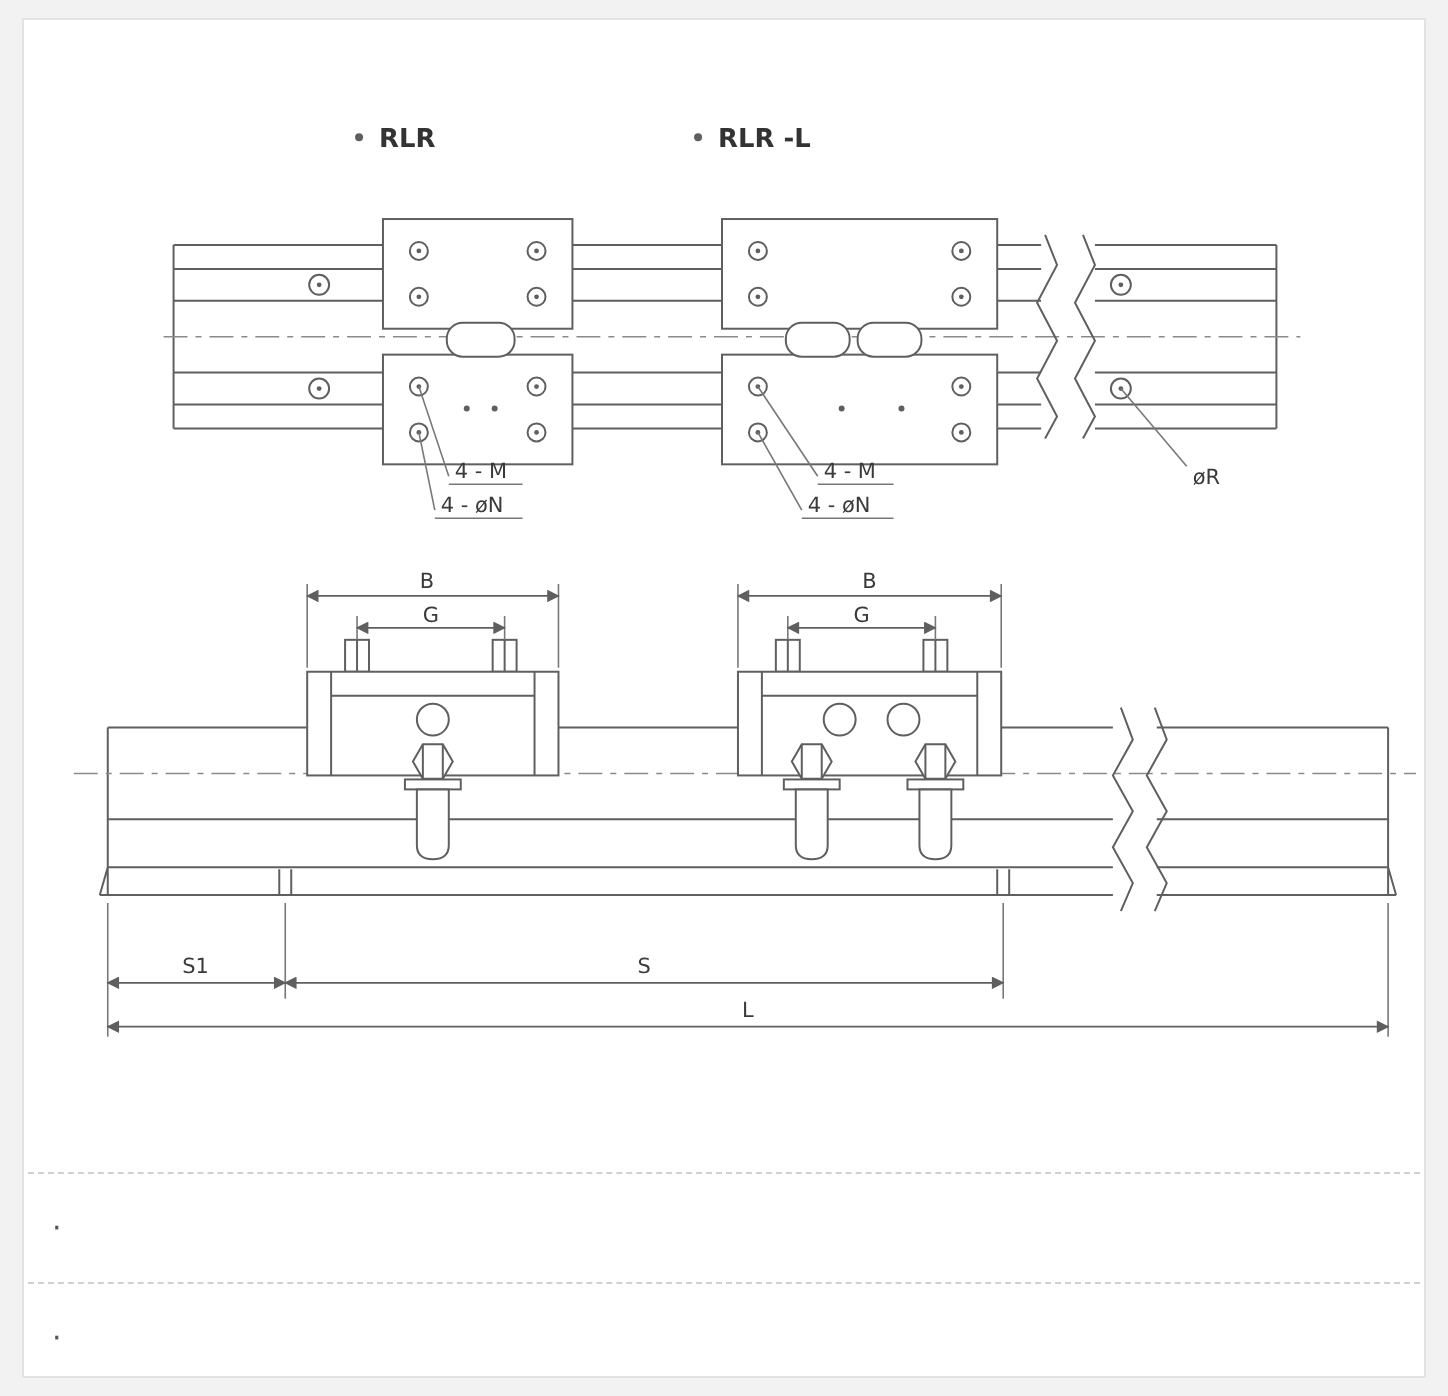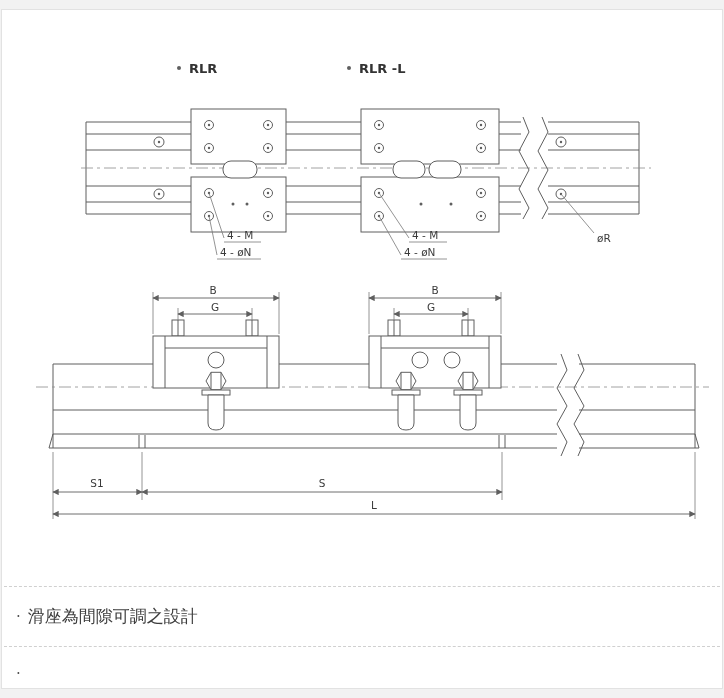--- a/index.html
+++ b/index.html
@@ -1,16 +1,16 @@
 <!DOCTYPE html>
 <html><head>
 <meta charset="utf-8">
 <style>
   html,body{margin:0;padding:0;background:#e9e9e9;}
-  .page{width:724px;height:698px;box-sizing:border-box;padding:9px 1px;background:#f2f2f2;
+  .page{width:724px;height:698px;box-sizing:border-box;padding:9px 11px;background:#f2f2f2;
         font-family:"DejaVu Sans","Liberation Sans",sans-serif;}
   .panel{height:100%;background:#fff;border:1px solid #e2e2e2;box-sizing:border-box;
          display:flex;flex-direction:column;overflow:hidden;}
   .drawing{flex:0 0 572px;display:flex;justify-content:center;align-items:flex-start;padding-top:4px;}
   .feature-row{border-top:1px dashed #d0d0d0;margin:0 2px;padding:18px 12px;font-size:17px;
                color:#3d3d3d;display:flex;align-items:center;gap:7px;}
   .bullet{font-size:15px;color:#555;}
 
   
   .thin{stroke:#5f5f5f;stroke-width:1;fill:none;}
@@ -191,21 +191,20 @@
           <line class="dim" x1="131" y1="478" x2="491" y2="478"></line>
           <text class="lbl" x="311" y="473" text-anchor="middle">S</text>
           <line class="dim" x1="42" y1="500" x2="684" y2="500"></line>
           <text class="lbl" x="363" y="495" text-anchor="middle">L</text>
         </g>
       </svg>
     </div>
 
     <div class="feature-row">
       <span class="bullet">·</span>
-      <span>滑座為間隙可調之設計</span>
     </div>
 
     <div class="feature-row">
       <span class="bullet">·</span>
     </div>
 
   </div>
 </div>
 
 </body></html>

